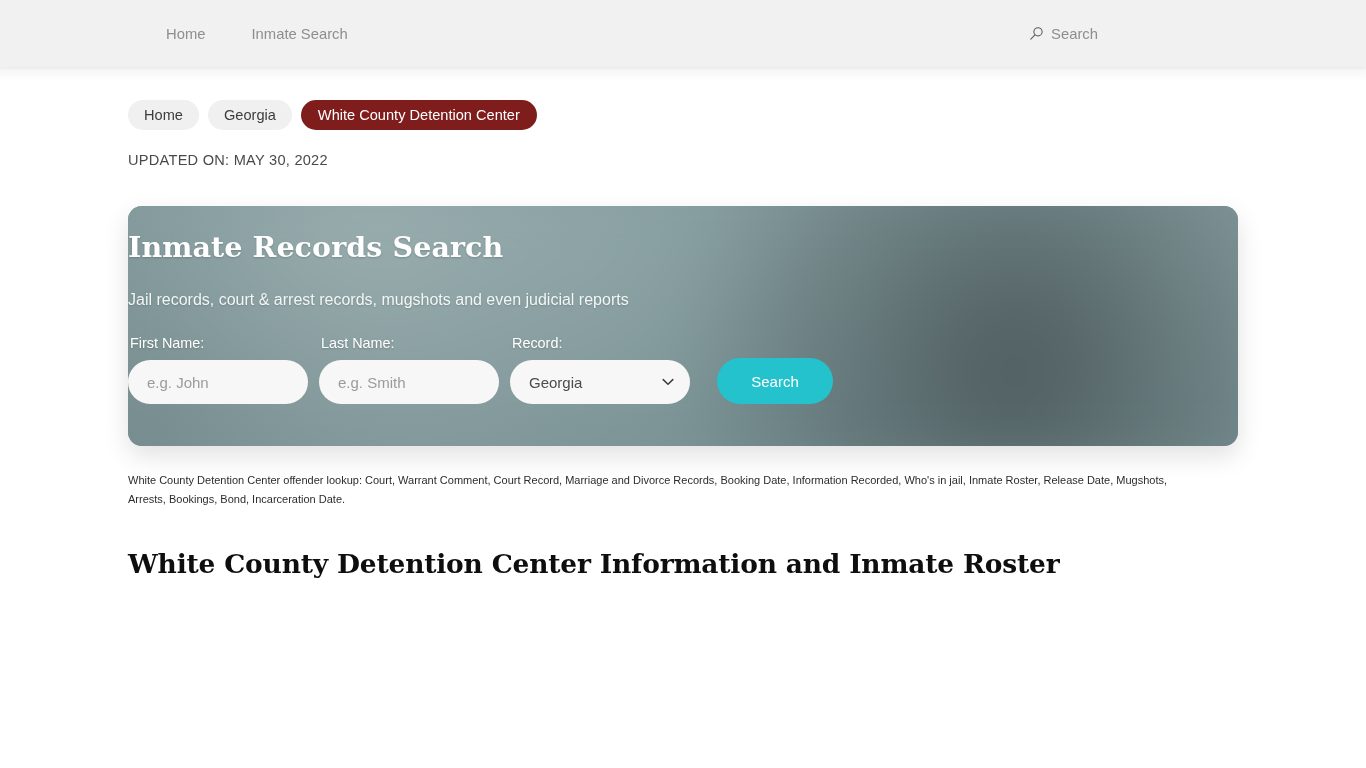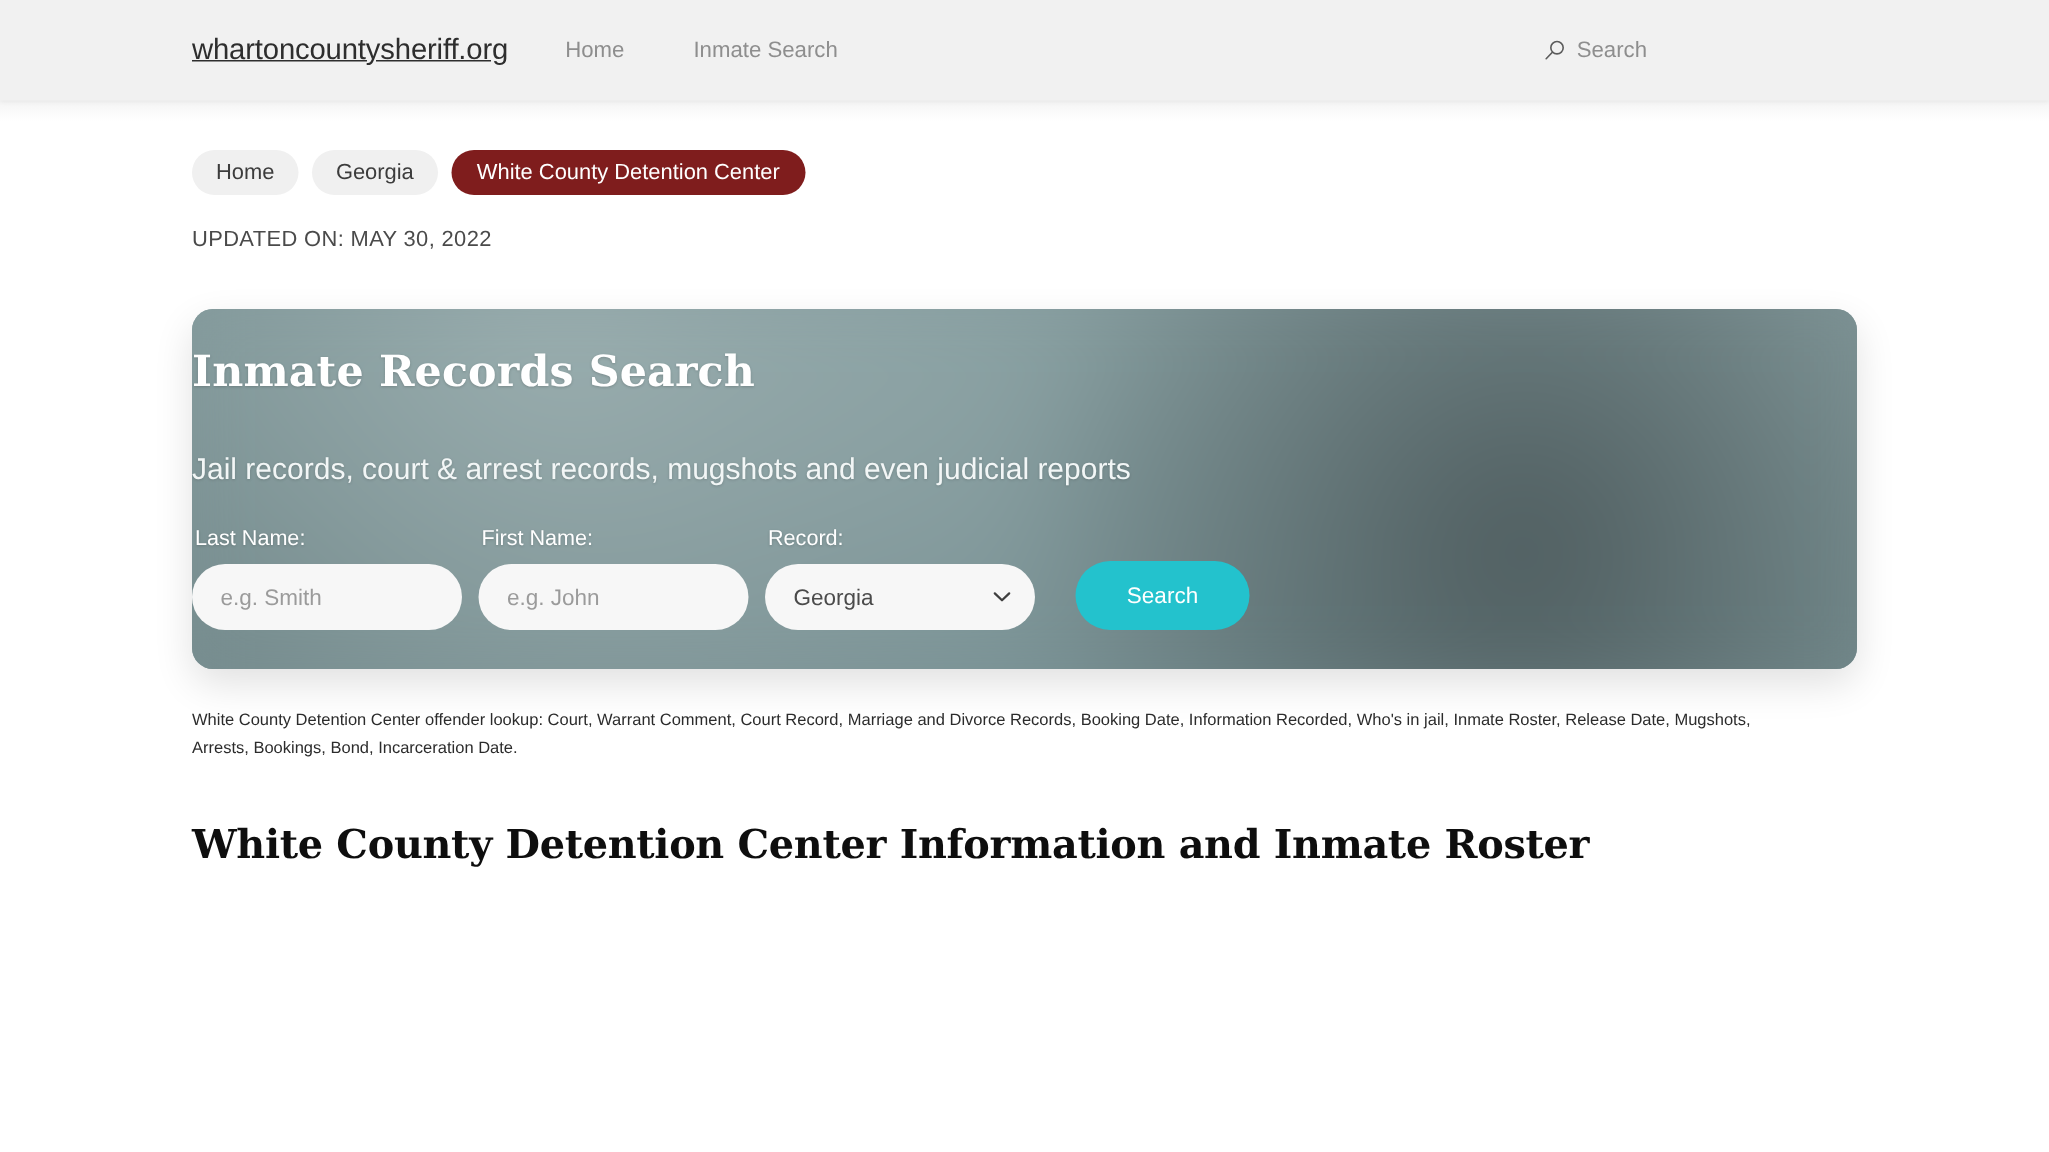--- a/index.html
+++ b/index.html
@@ -147,22 +147,22 @@
   .hero-title {
     font-family: "DejaVu Serif", "Liberation Serif", serif;
     font-weight: 700;
     font-size: 28.5px;
     color: #ffffff;
     margin: 0;
     letter-spacing: 0.1px;
     text-shadow: 0 1px 2px rgba(0,0,0,0.18);
   }
   .hero-sub {
-    margin-top: 38px;
-    font-size: 20px;
+    margin-top: 27px;
+    font-size: 16px;
     color: #f2f6f6;
     text-shadow: 0 1px 2px rgba(0,0,0,0.16);
   }
 
   .form-row {
     margin-top: 26px;
     display: flex;
     align-items: flex-end;
     gap: 11px;
   }
@@ -230,21 +230,20 @@
     font-weight: 700;
     font-size: 26.5px;
     color: #0e0e0e;
     letter-spacing: -0.2px;
   }
 </style>
 </head>
 <body>
 
 <div class="topbar">
-  <a class="brand" href="#">whartoncountysheriff.org</a>
   <nav class="nav-links">
     <a class="nav-link" href="#">Home</a>
     <a class="nav-link" href="#">Inmate Search</a>
   </nav>
   <div class="nav-spacer"></div>
   <div class="search-toggle">
     <span>
       <svg width="15" height="15" viewBox="0 0 16 16" fill="none">
         <circle cx="9.6" cy="6.2" r="4.4" stroke="#5c5c5c" stroke-width="1.15"></circle>
         <line x1="6.3" y1="9.4" x2="1.9" y2="14.0" stroke="#5c5c5c" stroke-width="1.15" stroke-linecap="round"></line>
@@ -265,27 +264,27 @@
   <div class="updated">UPDATED ON: MAY 30, 2022</div>
 
   <section class="hero">
     <div class="hero-bg"></div>
     <div class="hero-inner">
       <h2 class="hero-title">Inmate Records Search</h2>
       <div class="hero-sub">Jail records, court &amp; arrest records, mugshots and even judicial reports</div>
 
       <form class="form-row">
         <div class="field">
+          <label class="field-label">First Name:</label>
+          <input class="txt-input" type="text" placeholder="e.g. John" style="">
+        </div>
+
+        <div class="field">
           <label class="field-label">Last Name:</label>
           <input class="txt-input" type="text" placeholder="e.g. Smith" style="">
-        </div>
-
-        <div class="field">
-          <label class="field-label">First Name:</label>
-          <input class="txt-input" type="text" placeholder="e.g. John" style="">
         </div>
 
         <div class="field">
           <label class="field-label">Record:</label>
           <div class="sel-wrap">
             <select class="sel-input">
               <option>Georgia</option>
             </select>
             <span class="sel-arrow">
               <svg width="12" height="8" viewBox="0 0 12 8" fill="none">

